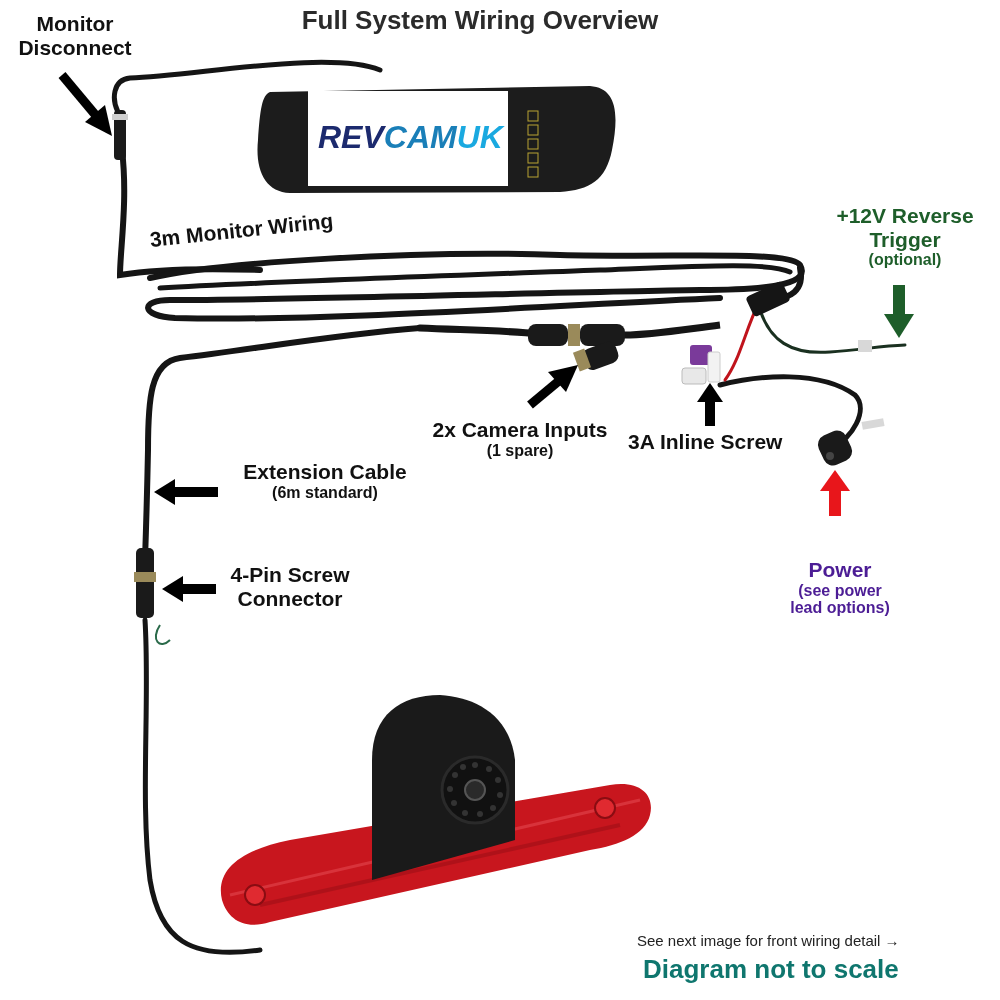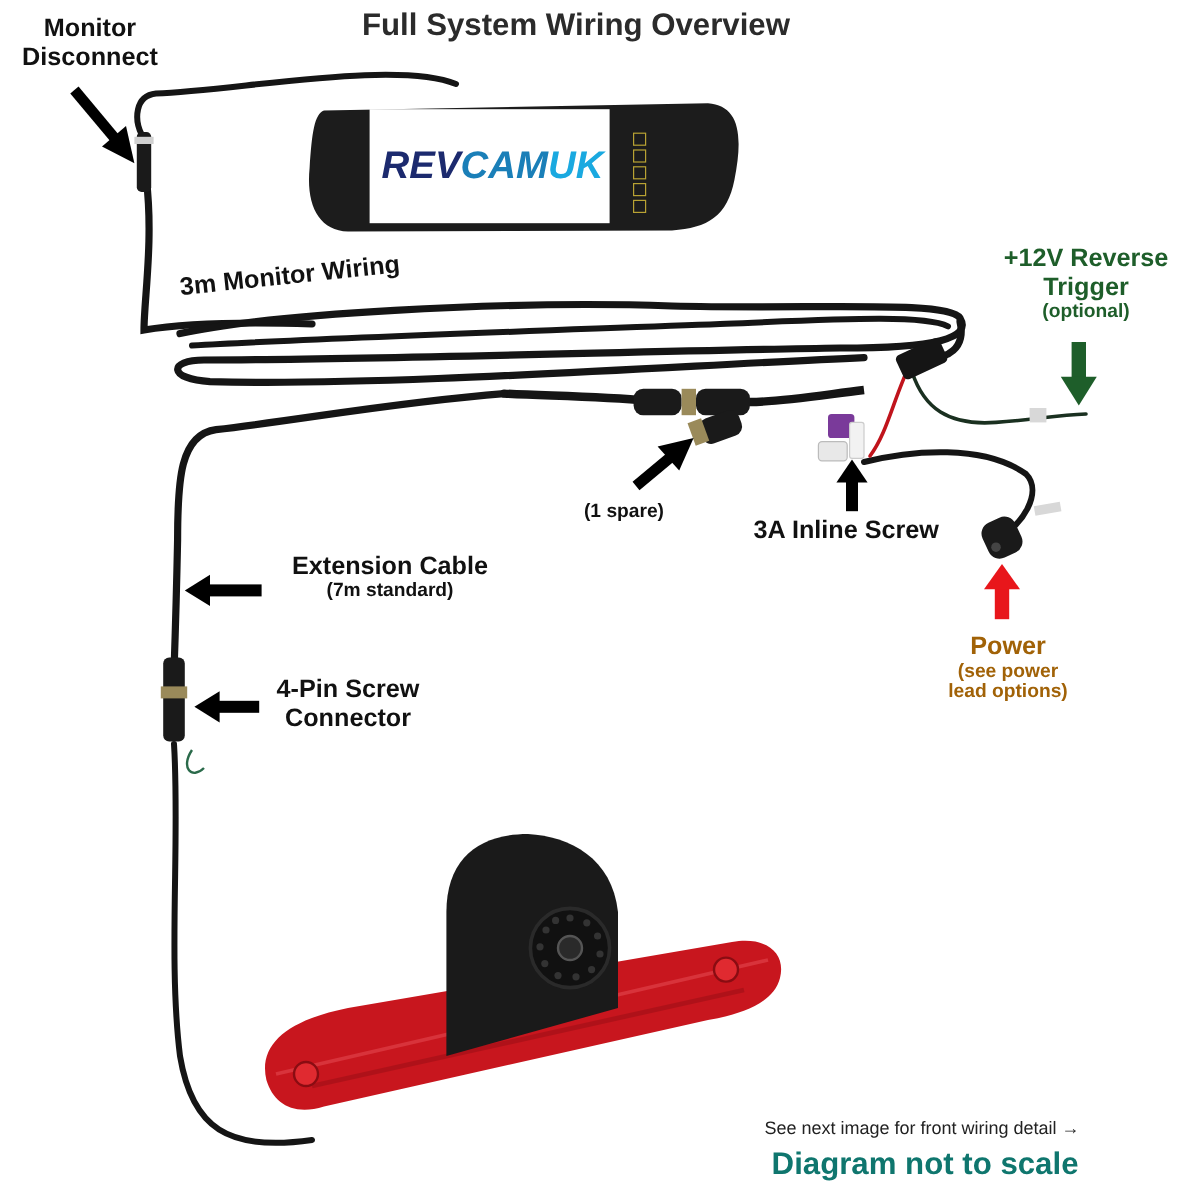--- a/index.html
+++ b/index.html
@@ -144,35 +144,36 @@
 
 <div class="lbl" style="left:150px;top:228px;font-size:21px;transform:rotate(-6deg);transform-origin:left center;white-space:nowrap;">3m Monitor Wiring</div>
 
 <div class="lbl" style="left:805px;top:204px;width:200px;font-size:21px;color:#1e5e2a;">
   <span>+12V Reverse</span><br>
   <span>Trigger</span>
   <span class="sub">(optional)</span>
 </div>
 
 <div class="lbl" style="left:400px;top:418px;width:240px;font-size:21px;">
+  <span>2x Camera Inputs</span>
   <span class="sub">(1 spare)</span>
 </div>
 
 <div class="lbl" style="left:628px;top:430px;font-size:21px;white-space:nowrap;">3A Inline Screw</div>
 
 <div class="lbl" style="left:225px;top:460px;width:200px;font-size:21px;text-align:center;">
   <span>Extension Cable</span>
-  <span class="sub">(7m standard)</span>
+  <span class="sub">(6m standard)</span>
 </div>
 
 <div class="lbl" style="left:215px;top:563px;width:150px;font-size:21px;">
   <span>4-Pin Screw</span><br>
   <span>Connector</span>
 </div>
 
-<div class="lbl" style="left:765px;top:527px;width:150px;color:#a16207;">
+<div class="lbl" style="left:765px;top:558px;width:150px;color:#4c1d95;">
   <span style="font-size:21px;">Power</span>
   <span class="sub">(see power</span>
   <span class="sub">lead options)</span>
 </div>
 
 <div style="position:absolute;left:637px;top:932px;font-size:15px;color:#222;white-space:nowrap;">See next image for front wiring detail →</div>
 <div style="position:absolute;left:643px;top:954px;font-size:26px;font-weight:bold;color:#0f766e;white-space:nowrap;">Diagram not to scale</div>
 
 </body></html>

